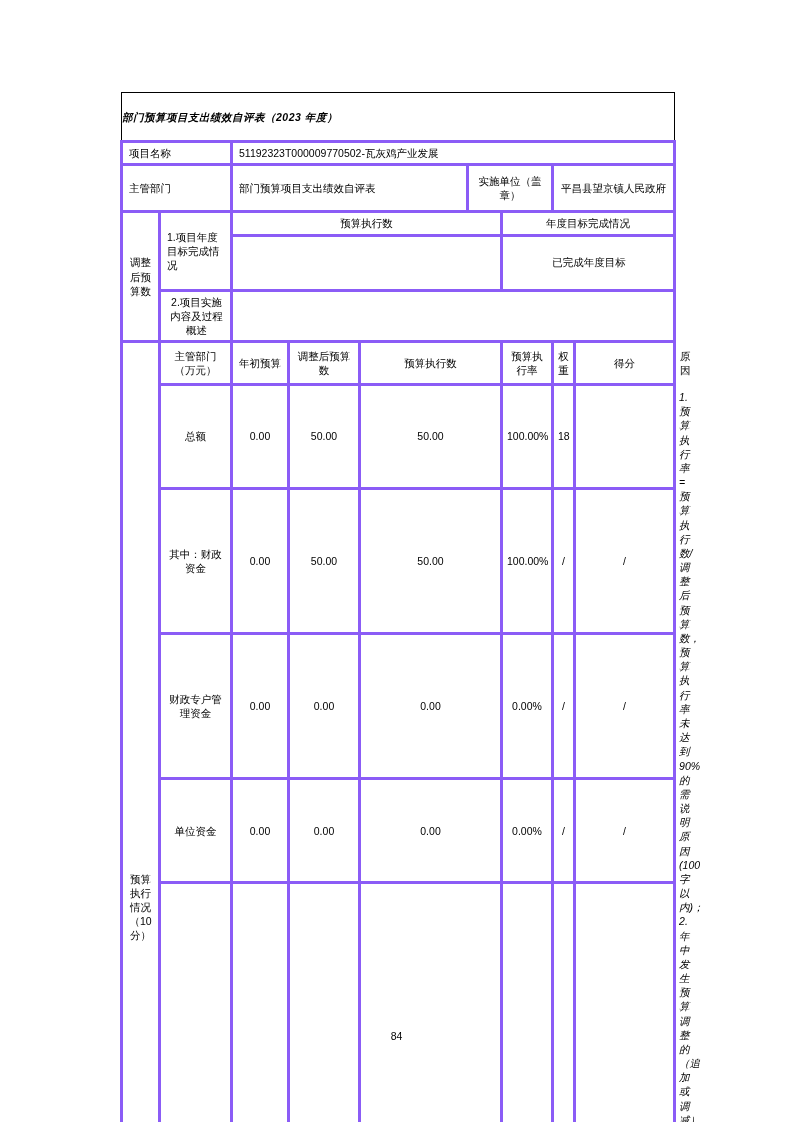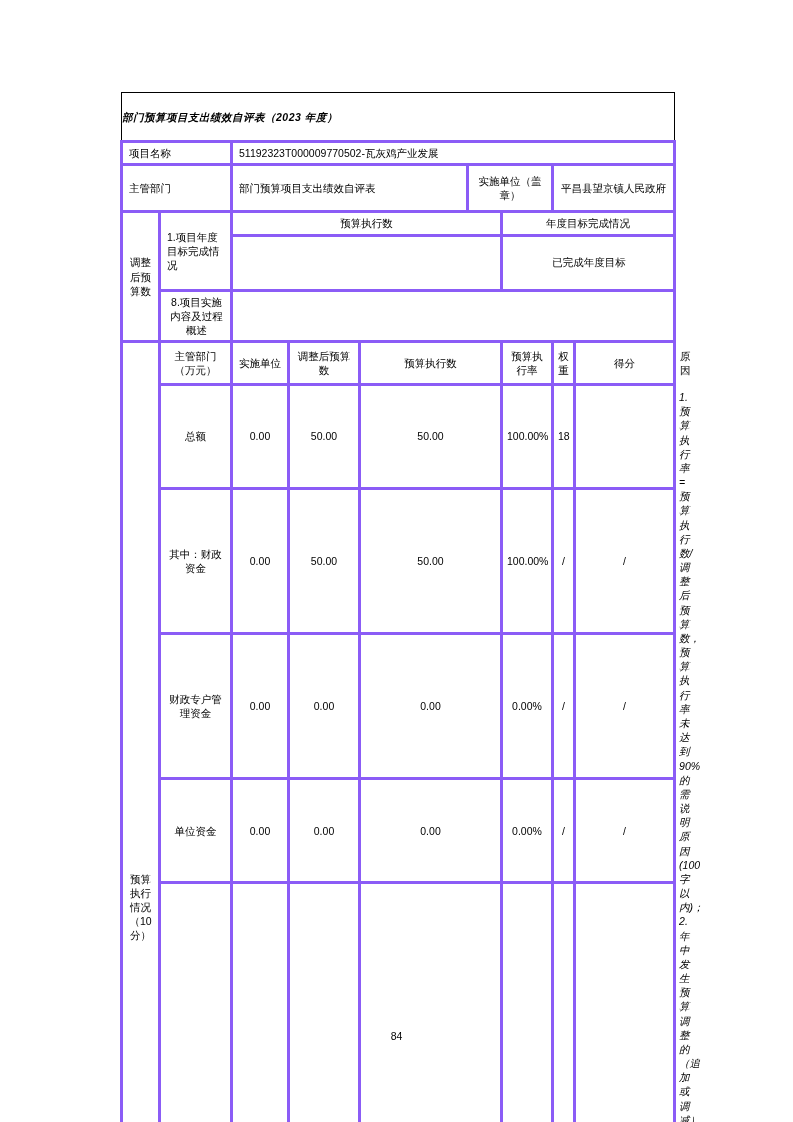--- a/index.html
+++ b/index.html
@@ -117,30 +117,30 @@
         <td rowspan="4" class="vlabel">调整后预算数</td>
         <td rowspan="2" class="l pad-l" style="height:26px">1.项目年度目标完成情况</td>
         <td colspan="5" class="c">预算执行数</td>
         <td colspan="4" class="c">年度目标完成情况</td>
       </tr>
       <tr>
         <td colspan="5" class="l pad-l vtop" style="height:46px"></td>
         <td colspan="4" class="l pad-l vtop">已完成年度目标</td>
       </tr>
       <tr>
-        <td rowspan="2" class="l pad-l vtop" style="height:26px">8.项目实施内容及过程概述</td>
+        <td rowspan="2" class="l pad-l vtop" style="height:26px">2.项目实施内容及过程概述</td>
         <td colspan="9" rowspan="2" class="l pad-l vtop"></td>
       </tr>
       <tr>
       </tr>
 
       <tr>
         <td rowspan="6" class="vlabel">预算执行情况（10 分）</td>
         <td class="c" style="height:34px">主管部门（万元）</td>
-        <td class="c">实施单位</td>
+        <td class="c">年初预算</td>
         <td class="c">调整后预算数</td>
         <td colspan="3" class="c">预算执行数</td>
         <td colspan="2" class="c">预算执行率</td>
         <td class="c">权重</td>
         <td class="c">得分</td>
         <td class="c">原因</td>
       </tr>
 
       <tr>
         <td class="c" style="height:26px">总额</td>

